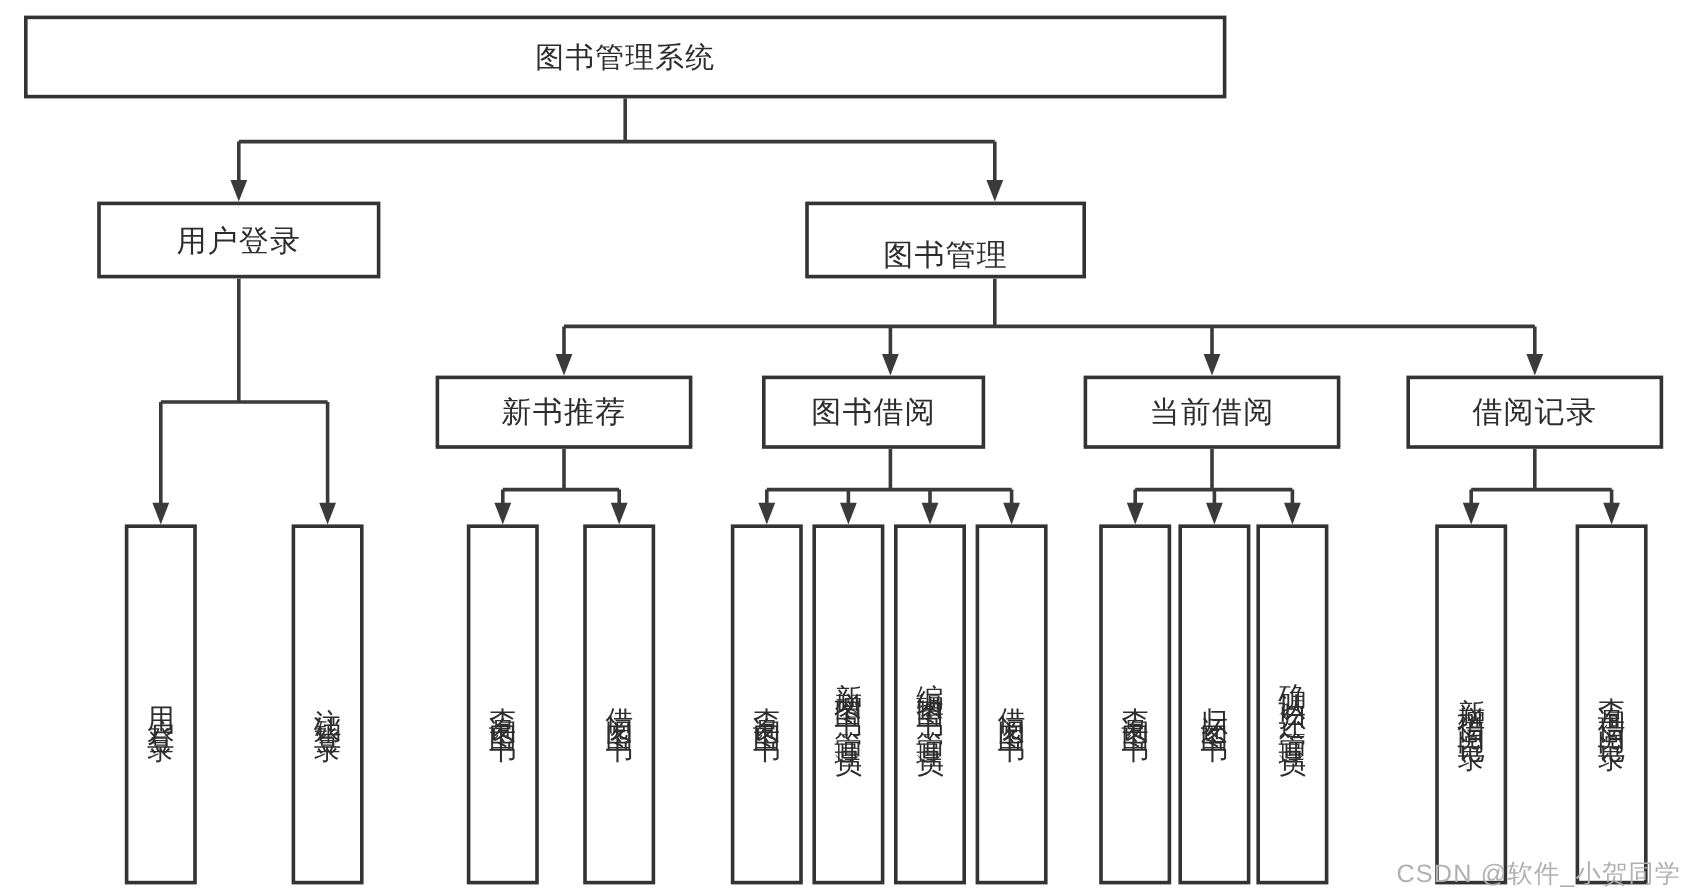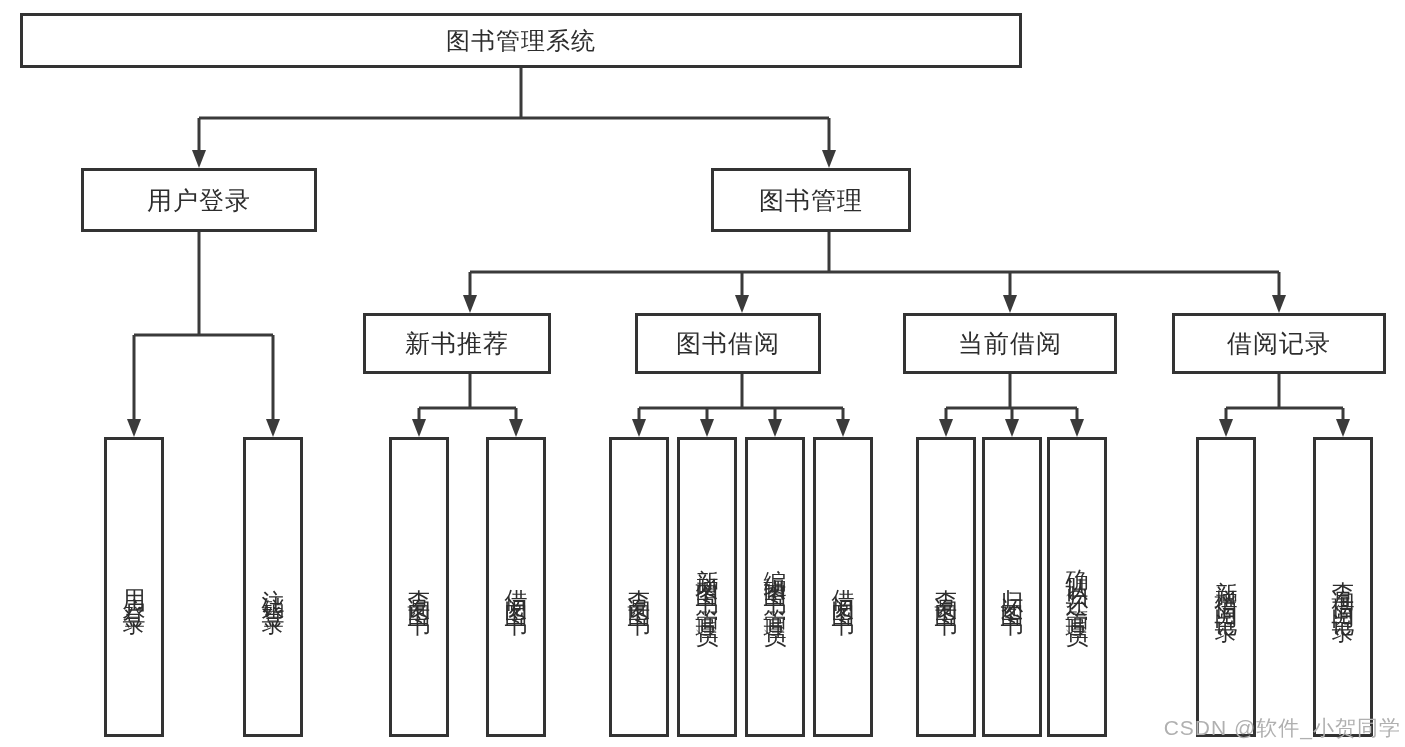--- a/index.html
+++ b/index.html
@@ -78,32 +78,32 @@
     <path class="stroke" d="M1010 374 V408 M946 408 H1077 M946 408 V421 M1012 408 V421 M1077 408 V421"></path>
     <polygon class="arrow" points="939,419 953,419 946,437"></polygon>
     <polygon class="arrow" points="1005,419 1019,419 1012,437"></polygon>
     <polygon class="arrow" points="1070,419 1084,419 1077,437"></polygon>
 
     <path class="stroke" d="M1279 374 V408 M1226 408 H1343 M1226 408 V421 M1343 408 V421"></path>
     <polygon class="arrow" points="1219,419 1233,419 1226,437"></polygon>
     <polygon class="arrow" points="1336,419 1350,419 1343,437"></polygon>
   </svg>
 
-  <div class="node hnode root" style="left:20px;top:13px;width:1002px;height:55px;">
+  <div class="node hnode root" style="left:20px;top:13px;width:1002px;height:69px;">
     <span>图书管理系统</span>
   </div>
 
   <div class="node hnode" style="left:81px;top:168px;width:236px;height:64px;">
     <span>用户登录</span>
   </div>
-  <div class="node hnode" style="left:711px;top:168px;width:200px;height:64px;">
+  <div class="node hnode" style="left:671px;top:168px;width:234px;height:64px;align-items:flex-end;">
     <span>图书管理</span>
   </div>
 
-  <div class="node hnode" style="left:363px;top:313px;width:188px;height:61px;">
+  <div class="node hnode" style="left:363px;top:313px;width:214px;height:61px;">
     <span>新书推荐</span>
   </div>
   <div class="node hnode" style="left:635px;top:313px;width:186px;height:61px;">
     <span>图书借阅</span>
   </div>
   <div class="node hnode" style="left:903px;top:313px;width:214px;height:61px;justify-content:center;">
     <span>当前借阅</span>
   </div>
   <div class="node hnode" style="left:1172px;top:313px;width:214px;height:61px;">
     <span>借阅记录</span>

